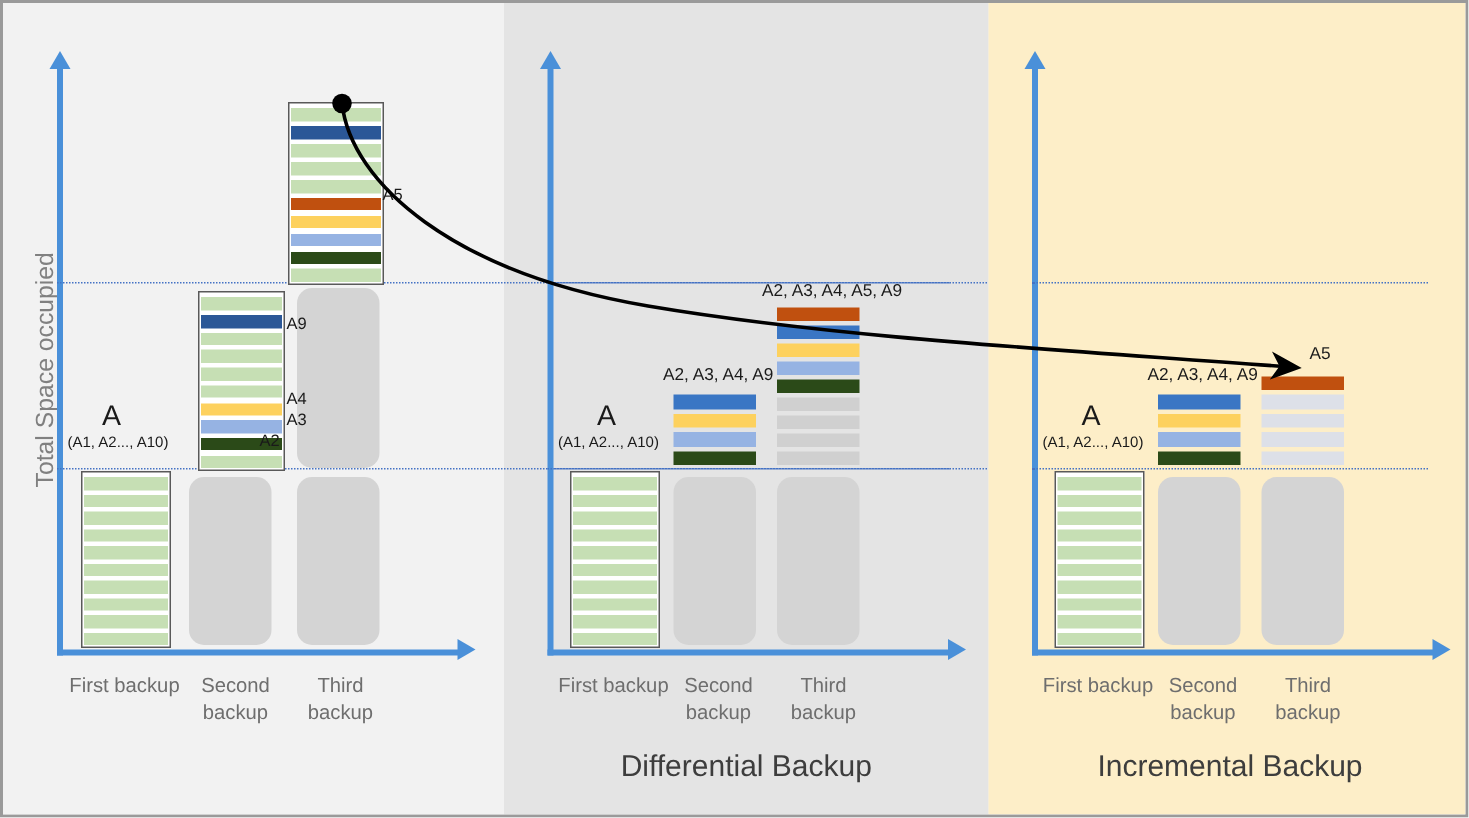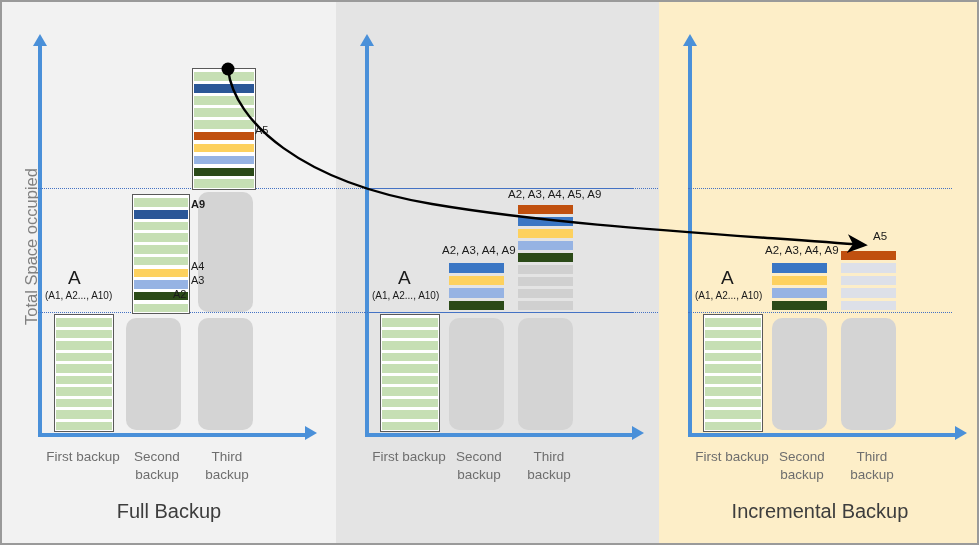--- a/index.html
+++ b/index.html
@@ -127,21 +127,21 @@
         <div class="seg dblue" style="height: 8.4px; margin-bottom: 3.3px;"></div>
         <div class="seg green" style="height: 8.4px; margin-bottom: 3.3px;"></div>
         <div class="seg green" style="height: 8.4px; margin-bottom: 3.3px;"></div>
         <div class="seg green" style="height: 8.4px; margin-bottom: 3.3px;"></div>
         <div class="seg green" style="height: 8.4px; margin-bottom: 3.3px;"></div>
         <div class="seg yellow" style="height: 8.4px; margin-bottom: 3.3px;"></div>
         <div class="seg lblue" style="height: 8.4px; margin-bottom: 3.3px;"></div>
         <div class="seg dgreen" style="height: 8.4px; margin-bottom: 3.3px;"></div>
         <div class="seg green" style="height: 8.4px; margin-bottom: 0px;"></div>
       </div>
-    <div class="lbl seg-label" style="left:189px;top:196px;font-weight:bold;">A9</div>
+    <div class="lbl seg-label" style="left:189px;top:208px;">A9</div>
     <div class="lbl seg-label" style="left:189px;top:258px;">A4</div>
     <div class="lbl seg-label" style="left:189px;top:272px;">A3</div>
     <div class="lbl seg-label" style="left:171px;top:286px;">A2</div>
 
     <div class="stack framed" id="st-full-third" style="left:190px;top:66px;width:60px;height:118px;">
         <div class="seg green" style="height: 8.6px; margin-bottom: 3.3px;"></div>
         <div class="seg dblue" style="height: 8.6px; margin-bottom: 3.3px;"></div>
         <div class="seg green" style="height: 8.6px; margin-bottom: 3.3px;"></div>
         <div class="seg green" style="height: 8.6px; margin-bottom: 3.3px;"></div>
         <div class="seg green" style="height: 8.6px; margin-bottom: 3.3px;"></div>
@@ -150,21 +150,20 @@
         <div class="seg lblue" style="height: 8.6px; margin-bottom: 3.3px;"></div>
         <div class="seg dgreen" style="height: 8.6px; margin-bottom: 3.3px;"></div>
         <div class="seg green" style="height: 8.6px; margin-bottom: 0px;"></div>
       </div>
     <div class="lbl seg-label" style="left:253px;top:122px;">A5</div>
 
     <div class="xtick" style="left:42px;top:446px;width:78px;">First backup</div>
     <div class="xtick" style="left:116px;top:446px;width:78px;">Second backup</div>
     <div class="xtick" style="left:186px;top:446px;width:78px;">Third backup</div>
 
-    <div class="section-title" style="left:0;top:498px;width:334px;">Full Backup</div>
   </div>
 
   <div class="chart" id="chart-diff" style="left:334px;">
     <div class="axis-arrow-up" style="left:24px;top:32px;"></div>
     <div class="axis-v" style="left:29px;top:43px;height:392px;"></div>
     <div class="axis-h" style="left:29px;top:431px;width:268px;"></div>
     <div class="axis-arrow-right" style="left:296px;top:424px;"></div>
 
     <div class="gridline" style="left:29px;top:186px;width:293px;"></div>
     <div class="gridline" style="left:29px;top:310px;width:293px;"></div>
@@ -205,20 +204,21 @@
         <div class="seg gray" style="height: 9.4px; margin-bottom: 2.6px;"></div>
         <div class="seg gray" style="height: 9.4px; margin-bottom: 2.6px;"></div>
         <div class="seg gray" style="height: 9.4px; margin-bottom: 0px;"></div>
       </div>
     <div class="lbl group-label" style="left:172px;top:186px;">A2, A3, A4, A5, A9</div>
 
     <div class="xtick" style="left:34px;top:446px;width:78px;">First backup</div>
     <div class="xtick" style="left:104px;top:446px;width:78px;">Second backup</div>
     <div class="xtick" style="left:174px;top:446px;width:78px;">Third backup</div>
 
+    <div class="section-title" style="left:0;top:498px;width:323px;">Differential Backup</div>
   </div>
 
   <div class="chart" id="chart-incr" style="left:657px;">
     <div class="axis-arrow-up" style="left:24px;top:32px;"></div>
     <div class="axis-v" style="left:29px;top:43px;height:392px;"></div>
     <div class="axis-h" style="left:29px;top:431px;width:268px;"></div>
     <div class="axis-arrow-right" style="left:296px;top:424px;"></div>
 
     <div class="gridline" style="left:29px;top:186px;width:264px;"></div>
     <div class="gridline" style="left:29px;top:310px;width:264px;"></div>

